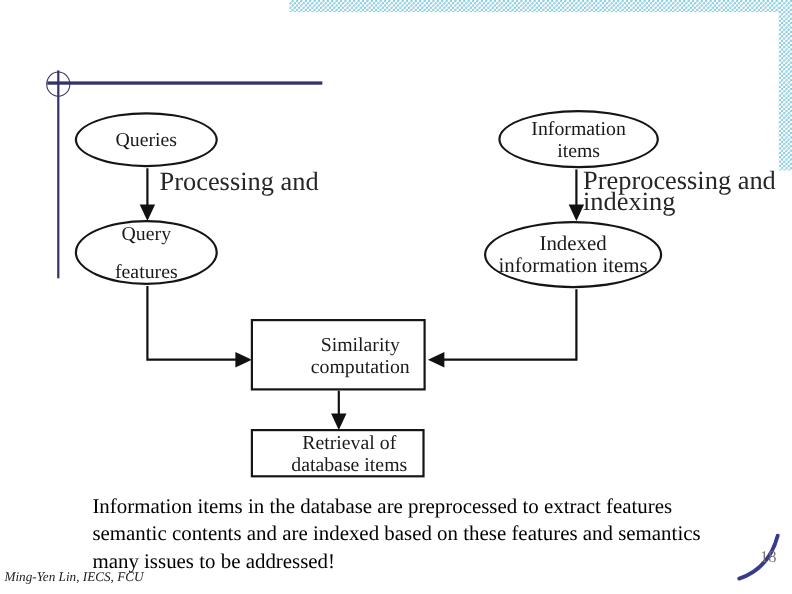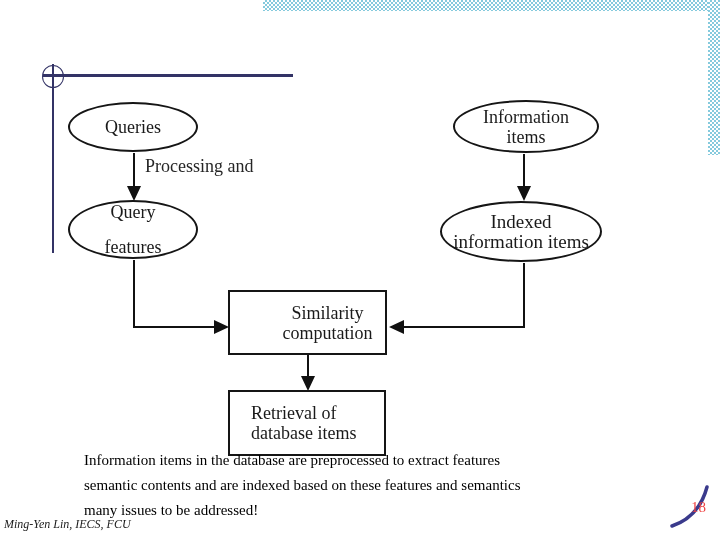--- a/index.html
+++ b/index.html
@@ -38,40 +38,40 @@
     position:absolute;display:flex;flex-direction:column;justify-content:center;align-items:center;
     color:var(--ink);font-size:18px;line-height:20px;text-align:center;background:#ffffff;
   }
   .ellipse{border:2px solid #151515;border-radius:50%;}
   .rect{border:2px solid #151515;padding-left:40px;}
   .n-queries{left:68px;top:102px;width:130px;height:50px;}
   .n-info{left:453px;top:100px;width:146px;height:53px;}
   .n-qfeat{left:68px;top:200px;width:130px;height:59px;justify-content:space-between;}
   .n-indexed{left:440px;top:201px;width:162px;height:61px;font-size:19px;}
   .n-sim{left:228px;top:290px;width:159px;height:65px;}
-  .n-ret{left:228px;top:390px;width:158px;height:66px;align-items:flex-start;padding-left:21px;text-align:left;}
+  .n-ret{left:228px;top:390px;width:158px;height:44px;align-items:center;padding-left:21px;text-align:left;}
   .edge-label{
-    position:absolute;color:#262626;font-size:18px;line-height:19px;text-align:left;
+    position:absolute;color:#262626;font-size:24px;line-height:19px;text-align:left;
   }
   .el-processing{left:145px;top:157px;}
   .el-preprocessing{left:530px;top:156px;}
   .edge-label span{display:block;}
   .node span{display:block;}
   
   svg.connectors{position:absolute;left:0;top:0;width:720px;height:540px;pointer-events:none;}
   svg.connectors .wire{stroke:#111111;stroke-width:2;fill:none;}
   svg.connectors .head{fill:#111111;stroke:none;}
   svg.connectors .swoosh{stroke:var(--swoosh-blue);stroke-width:3.5;fill:none;stroke-linecap:round;}
   
   .body-text{
     position:absolute;left:84px;top:448px;width:600px;
-    font-size:15px;line-height:25px;color:#000;
+    font-size:19px;line-height:25px;color:#000;
   }
   .footer{position:absolute;left:4px;top:517px;font-size:12px;font-style:italic;color:#1a1a1a;}
-  .page-number{position:absolute;left:691px;top:499px;font-size:15px;color:#ef4444;}
+  .page-number{position:absolute;left:691px;top:499px;font-size:15px;color:#737373;}
 </style>
 </head>
 <body>
 
 <div class="slide">
 
   <div class="band band-top"></div>
   <div class="band band-right"></div>
 
   <div class="orn-hline"></div>
@@ -127,20 +127,24 @@
   </div>
 
   <div class="node rect n-ret">
     <span>Retrieval of</span>
     <span>database items</span>
   </div>
 
   <div class="edge-label el-processing">
     <span>Processing and</span>
   </div>
+  <div class="edge-label el-preprocessing">
+    <span>Preprocessing and</span>
+    <span>indexing</span>
+  </div>
 
   <div class="body-text">
     <div>Information items in the database are preprocessed to extract features</div>
     <div>semantic contents and are indexed based on these features and semantics</div>
     <div>many issues to be addressed!</div>
   </div>
 
   <div class="footer">Ming-Yen Lin, IECS, FCU</div>
   <div class="page-number">18</div>
 

